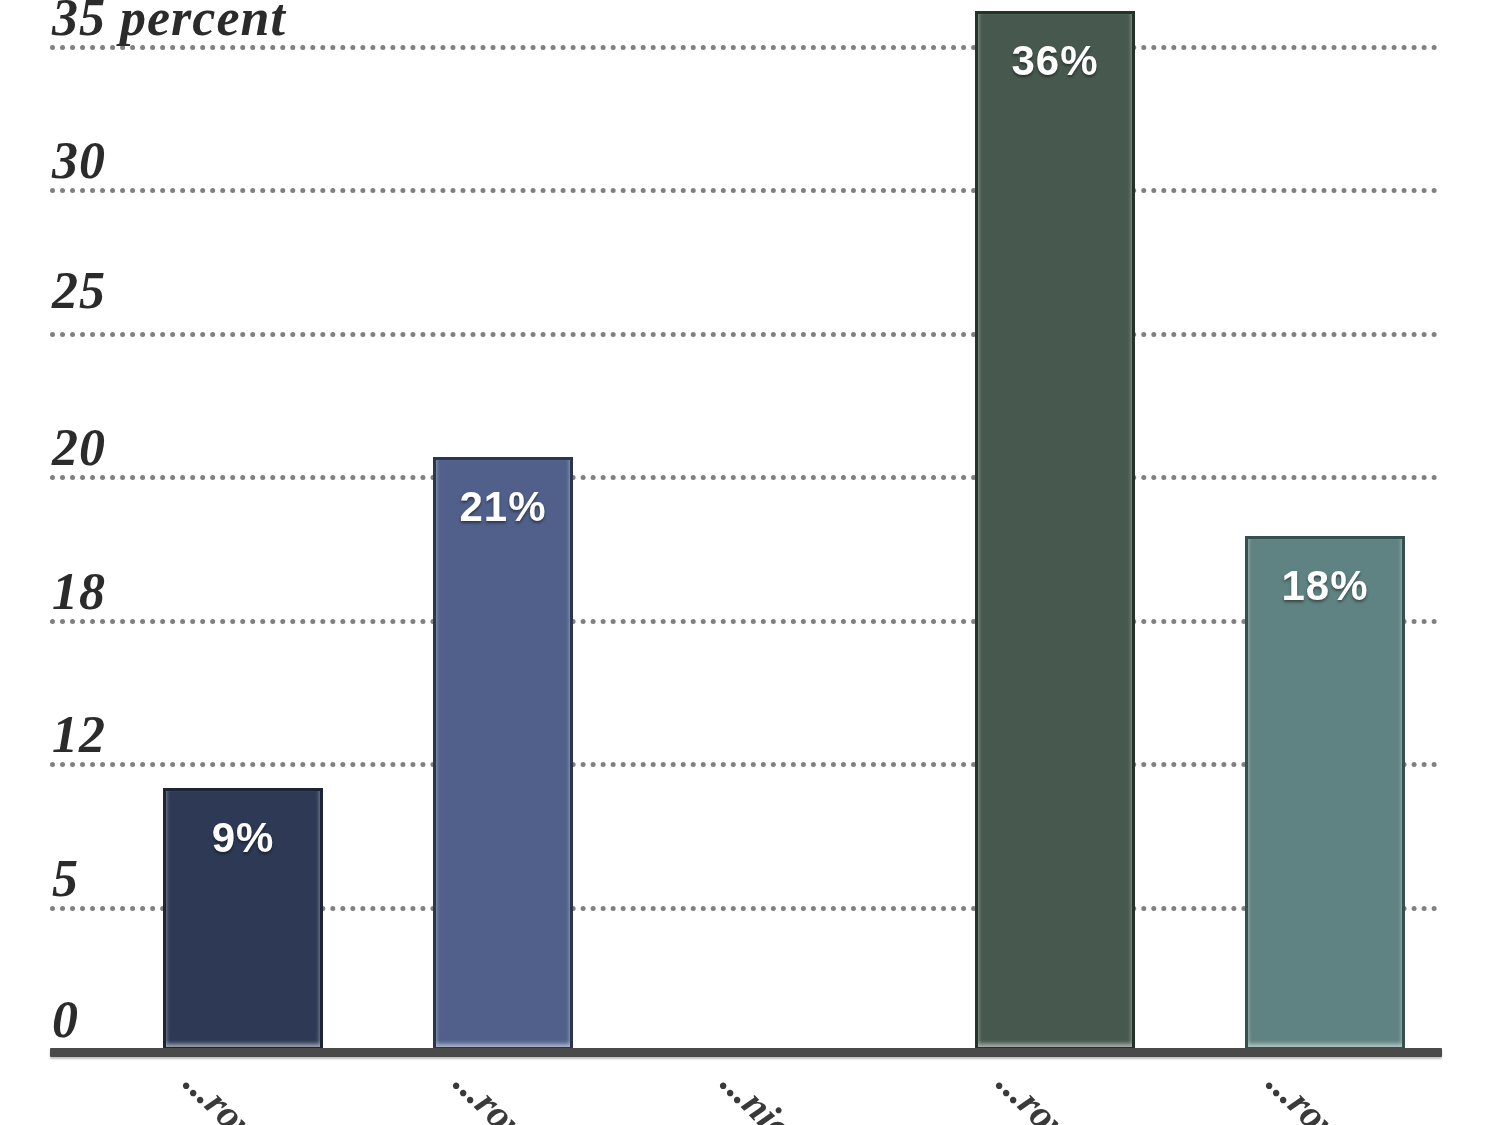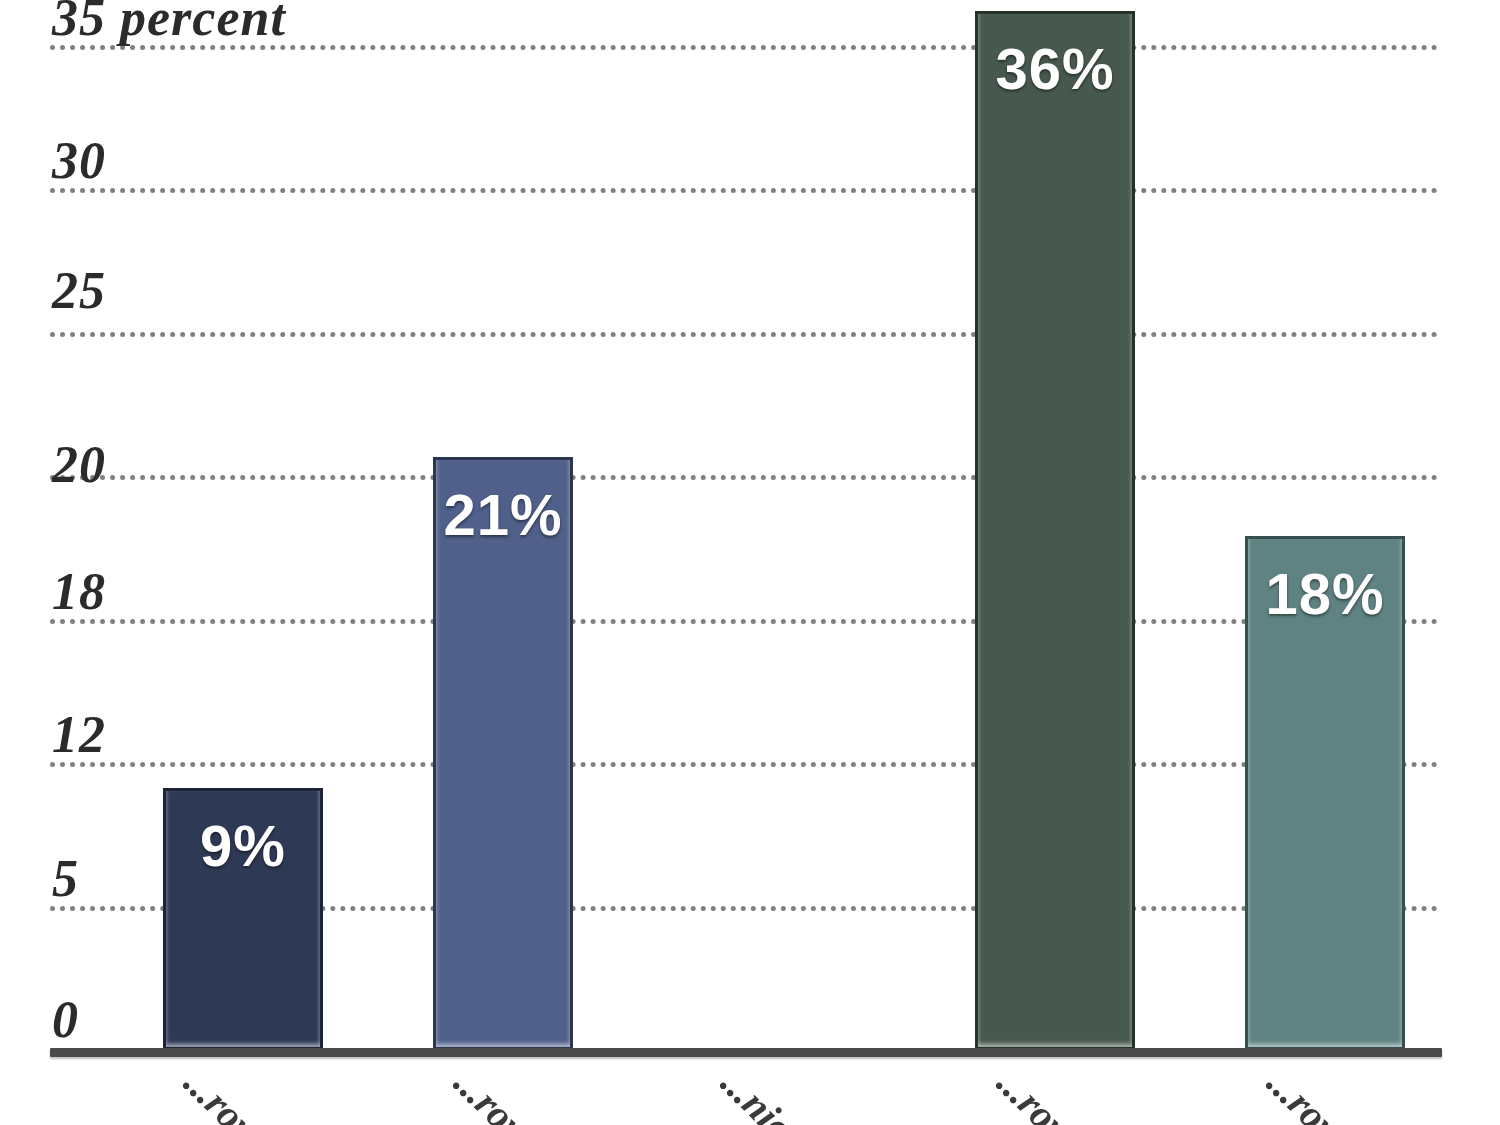--- a/index.html
+++ b/index.html
@@ -69,21 +69,21 @@
     box-shadow:0 -3px 4px rgba(255,255,255,.55) inset;
   }
   .bar-value{
     position:absolute;
     left:0; right:0;
     top:26px;
     text-align:center;
     color:#ffffff;
     font-family:"Liberation Sans", sans-serif;
     font-weight:bold;
-    font-size:58px;
+    font-size:42px;
     letter-spacing:1px;
     text-shadow:0 2px 3px rgba(0,0,0,.45);
     line-height:1;
     pointer-events:none;
   }
 
   
   .xlabel{
     position:absolute;
     top:1062px;
@@ -108,21 +108,21 @@
     <div class="gridline" style="top:188px;"></div>
     <div class="gridline" style="top:332px;"></div>
     <div class="gridline" style="top:475px;"></div>
     <div class="gridline" style="top:619px;"></div>
     <div class="gridline" style="top:762px;"></div>
     <div class="gridline" style="top:906px;"></div>
 
     <div class="ytick top-unit" style="top:44px;">35 percent</div>
     <div class="ytick" style="top:187px;">30</div>
     <div class="ytick" style="top:317px;">25</div>
-    <div class="ytick" style="top:474px;margin-top:17px;">20</div>
+    <div class="ytick" style="top:474px;">20</div>
     <div class="ytick" style="top:618px;">18</div>
     <div class="ytick" style="top:761px;">12</div>
     <div class="ytick" style="top:905px;">5</div>
     <div class="ytick" style="top:1046px;">0</div>
 
     <div class="bar" style="left:163px; width:160px; top:788px; height:262px; background:#2e3a55; border-color:#1c2438;">
       <span class="bar-value">9%</span>
     </div>
 
     <div class="bar" style="left:433px; width:140px; top:457px; height:593px; background:#50608a; border-color:#2b3550;">

